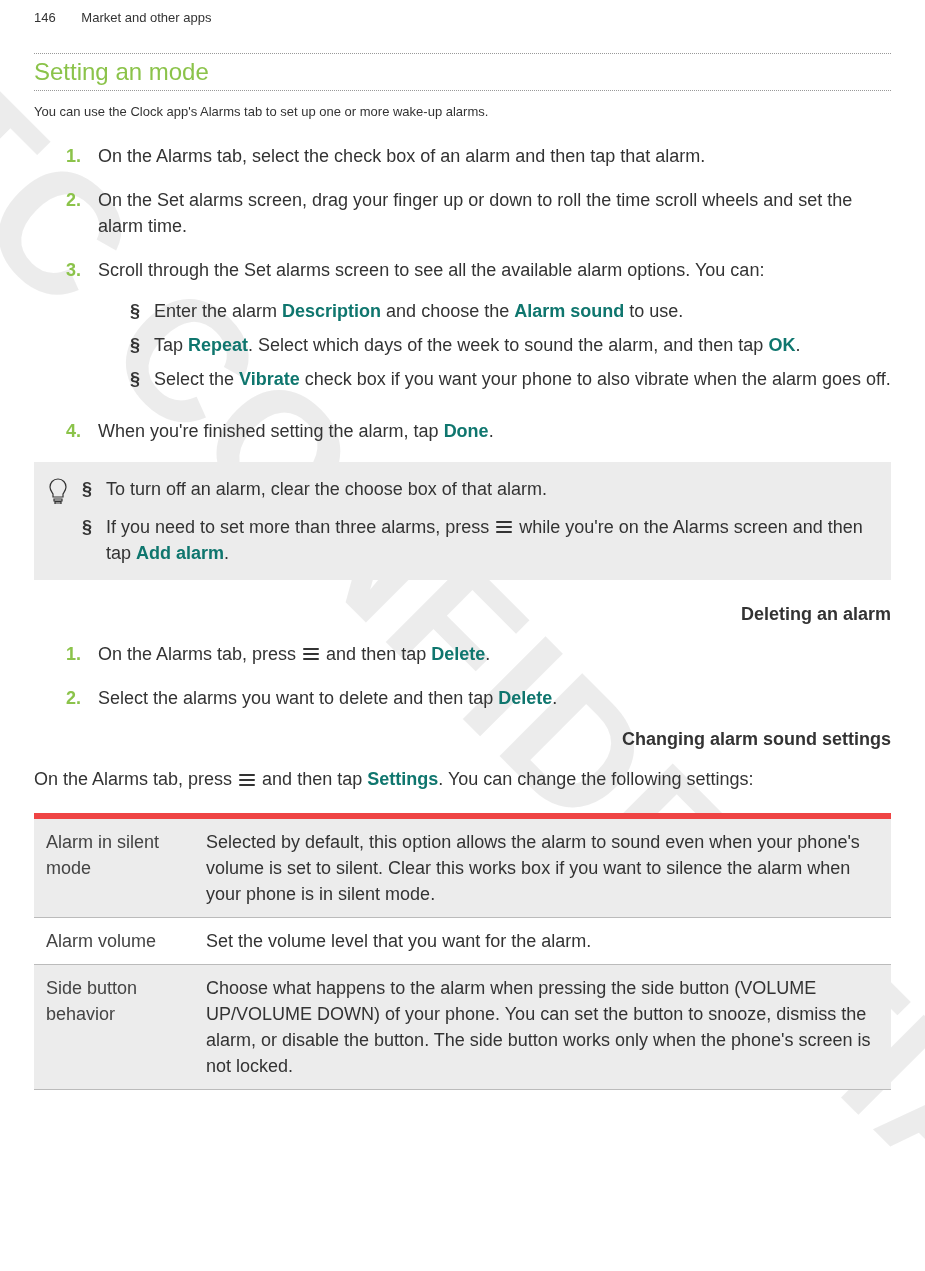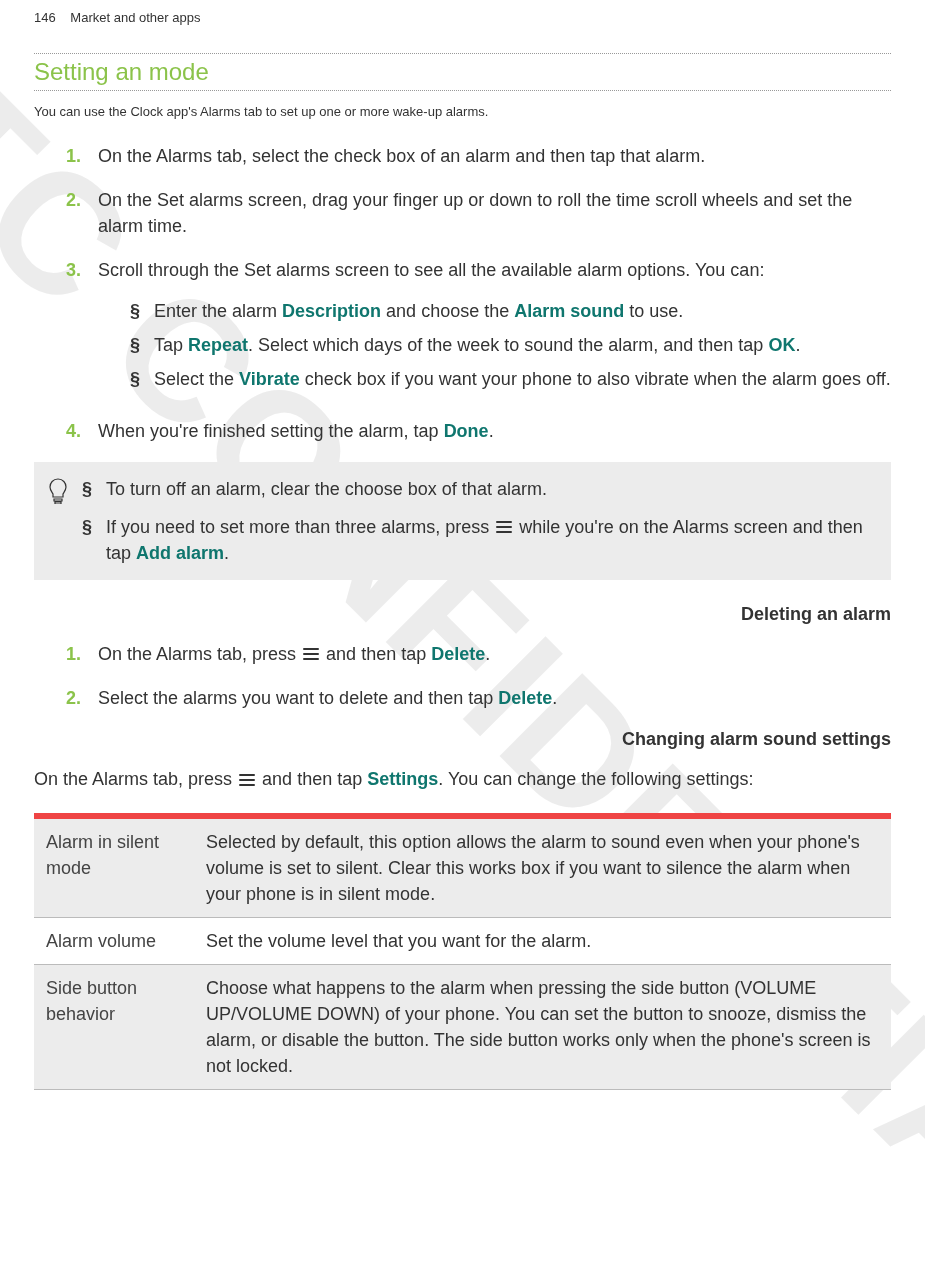--- a/index.html
+++ b/index.html
@@ -34,21 +34,21 @@
       z-index: 1;
       padding: 0 34px;
     }
     .header {
       padding-top: 10px;
       font-size: 13px;
       color: #333;
     }
     .page-num {
       display: inline-block;
-      margin-right: 11px;
+      margin-right: 22px;
     }
     .dotted-hr {
       border: none;
       border-top: 1px dotted #999;
       margin: 28px 0 4px 0;
       width: 100%;
     }
     .dotted-hr.second {
       margin: 4px 0 12px 0;
     }

